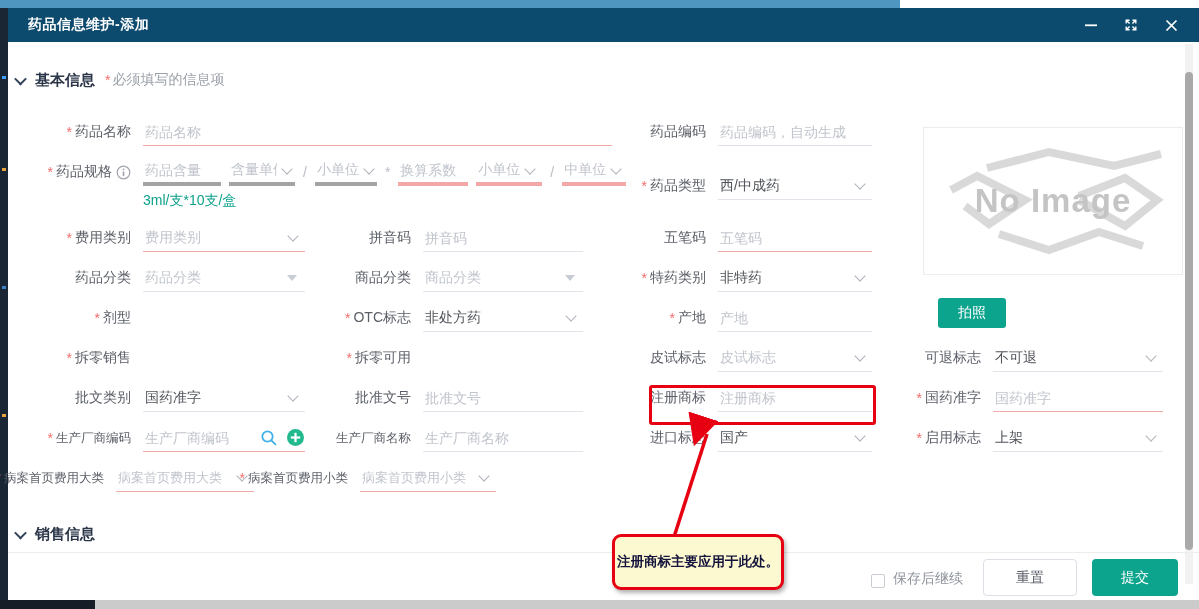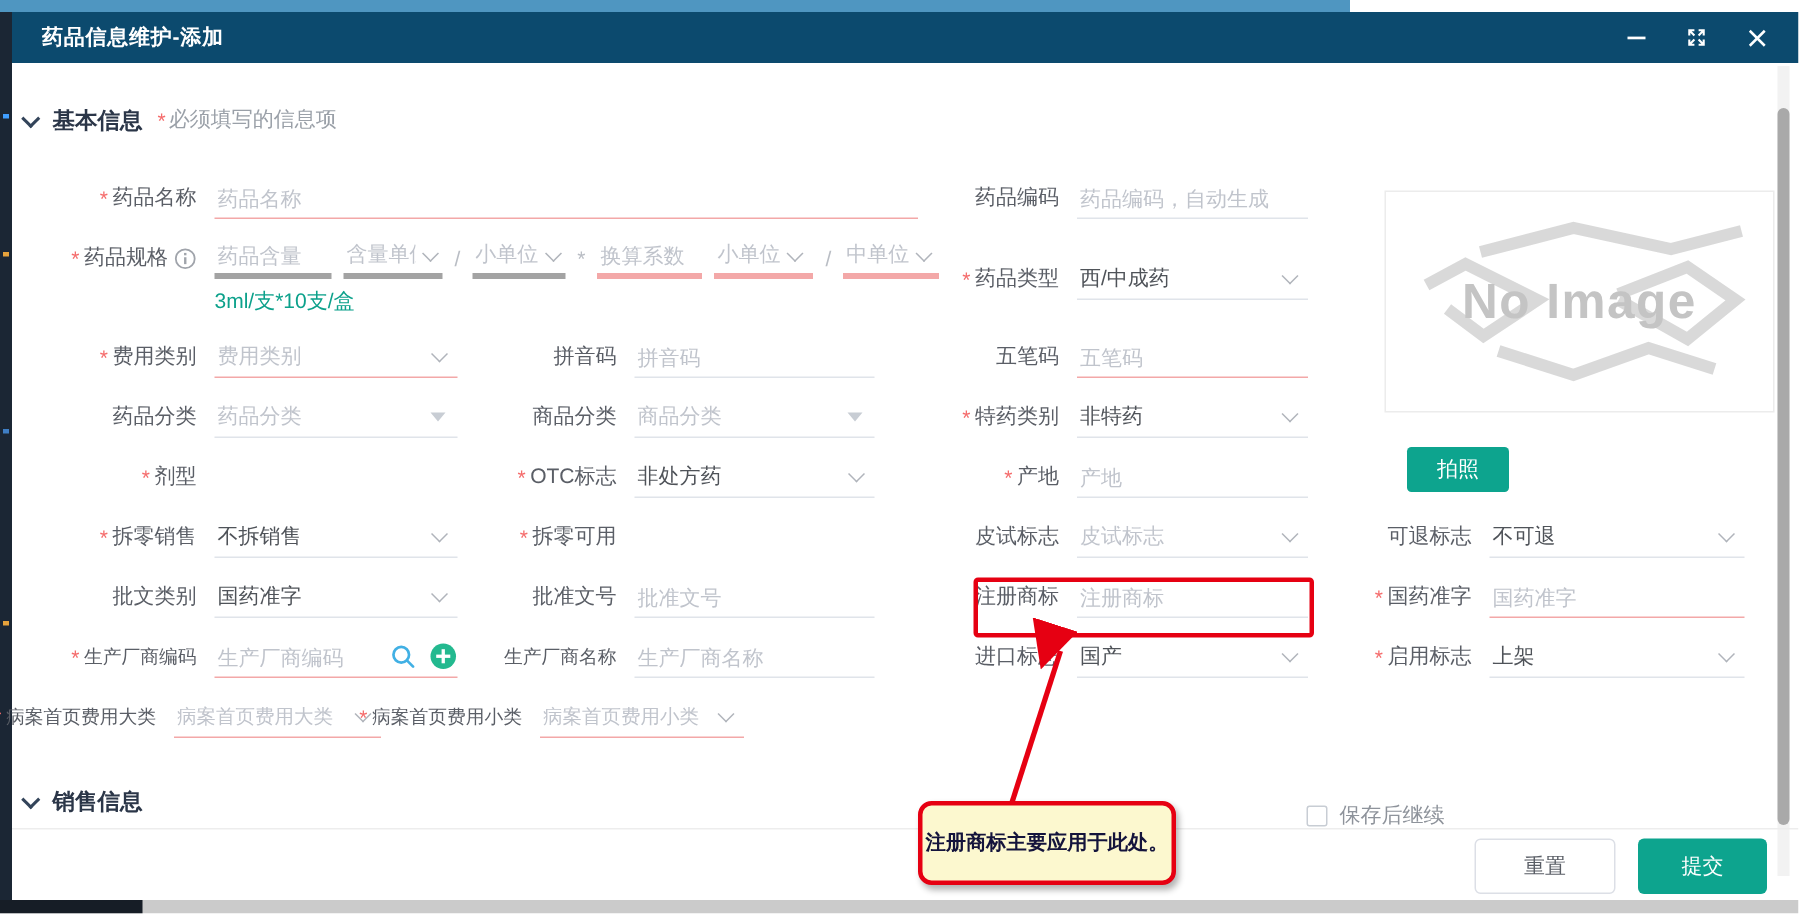--- a/index.html
+++ b/index.html
@@ -73,21 +73,21 @@
   
   .imgbox { position:absolute; left:908px; top:127px; width:260px; height:148px; border:1px solid #ececec;
     display:flex; align-items:center; justify-content:center; background:#fff; overflow:hidden;margin-left:15px; }
   .noimg { position:relative; font-size:33px; font-weight:bold; color:#c4c4c4; letter-spacing:1px; z-index:2; }
   .wmark { position:absolute; left:5px; top:10px; z-index:1; }
   .photo-btn { position:absolute; left:938px; top:298px; width:68px; height:30px; background:#0da48e;
     color:#fff; font-size:14px; border-radius:3px; display:flex; align-items:center; justify-content:center; cursor:pointer; }
 
   
   .fdivider { position:absolute; left:8px; width:1191px; top:552px; height:1px; background:#ededed; }
-  .chkwrap { position:absolute; left:871px; top:535px; display:flex; align-items:center; gap:8px;
+  .chkwrap { position:absolute; left:871px; top:570px; display:flex; align-items:flex-end; gap:8px;
     color:#8e939b; font-size:14px; cursor:pointer; }
   .chkbox { width:14px; height:14px; border:1px solid #c8cdd4; border-radius:2px; background:#fff; }
   .btn-reset { position:absolute; left:983px; top:559px; width:94px; height:37px; background:#fff;
     border:1px solid #dcdfe6; border-radius:4px; color:#5a5e66; font-size:14px;
     display:flex; align-items:center; justify-content:center; cursor:pointer; }
   .btn-submit { position:absolute; left:1092px; top:559px; width:86px; height:37px; background:#0da48e;
     border-radius:4px; color:#fff; font-size:14px; display:flex; align-items:center; justify-content:center; cursor:pointer; }
 
   
   .redrect { position:absolute; left:649px; top:385px; width:227px; height:40px;
@@ -295,24 +295,20 @@
   </span>
   <span class="ctrl">
     <input class="tin" placeholder="产地" style="">
   </span>
 </div>
 
 <div class="fg" style="left:10px;top:344px;width:295px">
   <span class="lbl" style="width:133px">
     <i class="req">*</i>
     <span>拆零销售</span>
-  </span>
-  <span class="ctrl">
-    <span class="val">不拆销售</span>
-    <i class="chev"></i>
   </span>
 </div>
 <div class="fg" style="left:340px;top:344px;width:243px">
   <span class="lbl" style="width:83px">
     <i class="req">*</i>
     <span>拆零可用</span>
   </span>
 </div>
 <div class="fg" style="left:630px;top:344px;width:242px">
   <span class="lbl" style="width:88px">

